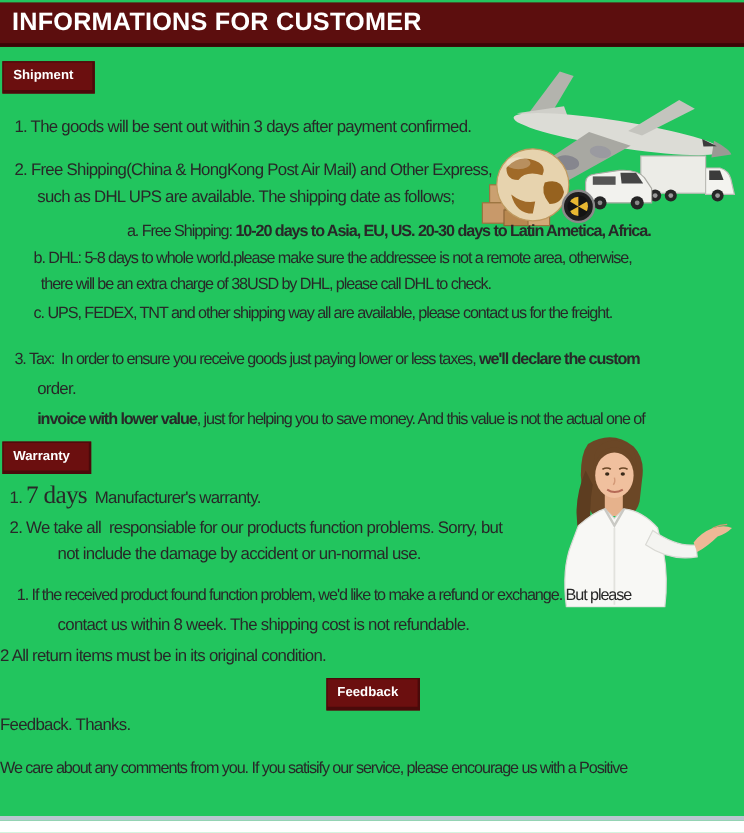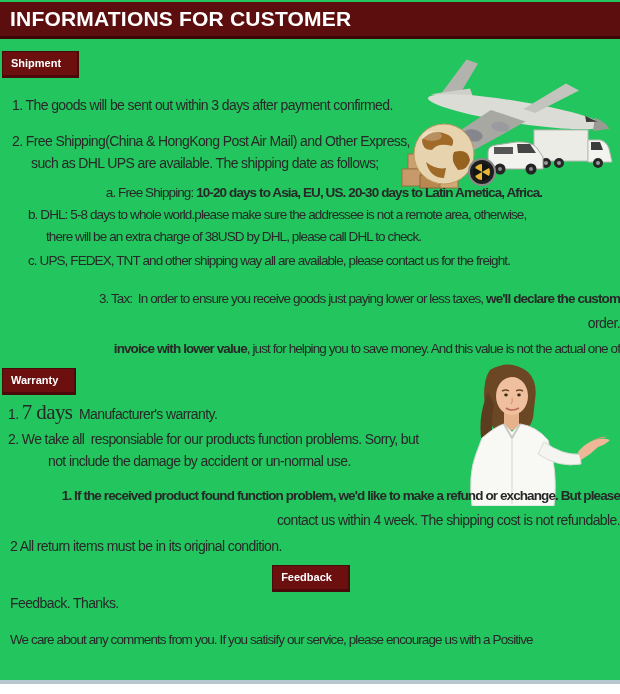--- a/index.html
+++ b/index.html
@@ -28,32 +28,32 @@
     line-height:18px;padding:2px 16px 3px 8px;
     margin-left:2px;white-space:pre;
   }
   .line{
     white-space:pre;
     font-size:14px;letter-spacing:-0.6px;
     line-height:22px;height:22px;
     position:relative;z-index:2;
   }
   .xcond{font-size:13.5px;letter-spacing:-0.9px;}
-  .lh25{line-height:25px;height:25px;text-align:right;}
+  .lh25{line-height:25px;height:25px;}
   .lh23{line-height:23px;height:23px;}
   .b{font-weight:bold;}
   .serif{font-family:"Liberation Serif", serif;font-size:21px;}
   .mt2{margin-top:2px;}  .mt5{margin-top:5px;}  .mt6{margin-top:6px;}
   .mt7{margin-top:7px;}  .mt8{margin-top:8px;text-align:center;}
   .mt11{margin-top:11px;}.mt12{margin-top:12px;}.mt13{margin-top:13px;}
   .mt14{margin-top:14px;}.mt16{margin-top:16px;}
   .ind12{padding-left:12px;} .ind31{padding-left:31px;}
-  .ind28{padding-left:28px;} .ind46{padding-left:46px;}
+  .ind28{padding-left:28px;} .ind46{padding-left:34px;}
   .ind8{padding-left:8px;}   .ind32{padding-left:48px;}
-  .ind14{padding-left:14px;font-weight:bold;} .ind10{padding-left:10px;}
+  .ind14{padding-left:14px;} .ind10{padding-left:0;}
   .illus{position:absolute;z-index:1;}
   #shipIllus{left:398px;top:56px;width:220px;height:140px;}
   #womanIllus{left:438px;top:358px;width:180px;height:148px;}
   .bottom-strip{
     position:absolute;left:0;right:0;bottom:0;height:4px;
     background:var(--bottom-strip,#b9c7d0);z-index:3;
   }
 </style>
 </head>
 <body>
@@ -79,21 +79,21 @@
   <div class="line ind31 xcond lh25"><span class="b">invoice with lower value</span><span>, just for helping you to save money. And this value is not the actual one of</span></div>
 
   <div class="mt7"><span class="section-label">Warranty</span></div>
 
   <div class="line ind8 mt6"><span>1. </span><span class="serif">7 days</span><span>  Manufacturer's warranty.</span></div>
   <div class="line ind8 mt5">2. We take all  responsiable for our products function problems. Sorry, but</div>
   <div class="line ind32">not include the damage by accident or un-normal use.</div>
 
 
   <div class="line ind14 xcond lh25 mt11">1. If the received product found function problem, we'd like to make a refund or exchange. But please</div>
-  <div class="line ind32 lh25">contact us within 4 week. The shipping cost is not refundable.</div>
+  <div class="line ind32 lh25">contact us within 8 week. The shipping cost is not refundable.</div>
   <div class="line ind10 mt2">2 All return items must be in its original condition.</div>
 
   <div class="mt8"><span class="section-label">Feedback</span></div>
 
   <div class="line ind10 lh23">Feedback. Thanks.</div>
   <div class="line ind10 xcond lh23 mt13">We care about any comments from you. If you satisify our service, please encourage us with a Positive</div>
 
   <svg id="shipIllus" class="illus" viewBox="0 0 220 140" aria-hidden="true">
 
     <g transform="translate(30,42) rotate(9)">

